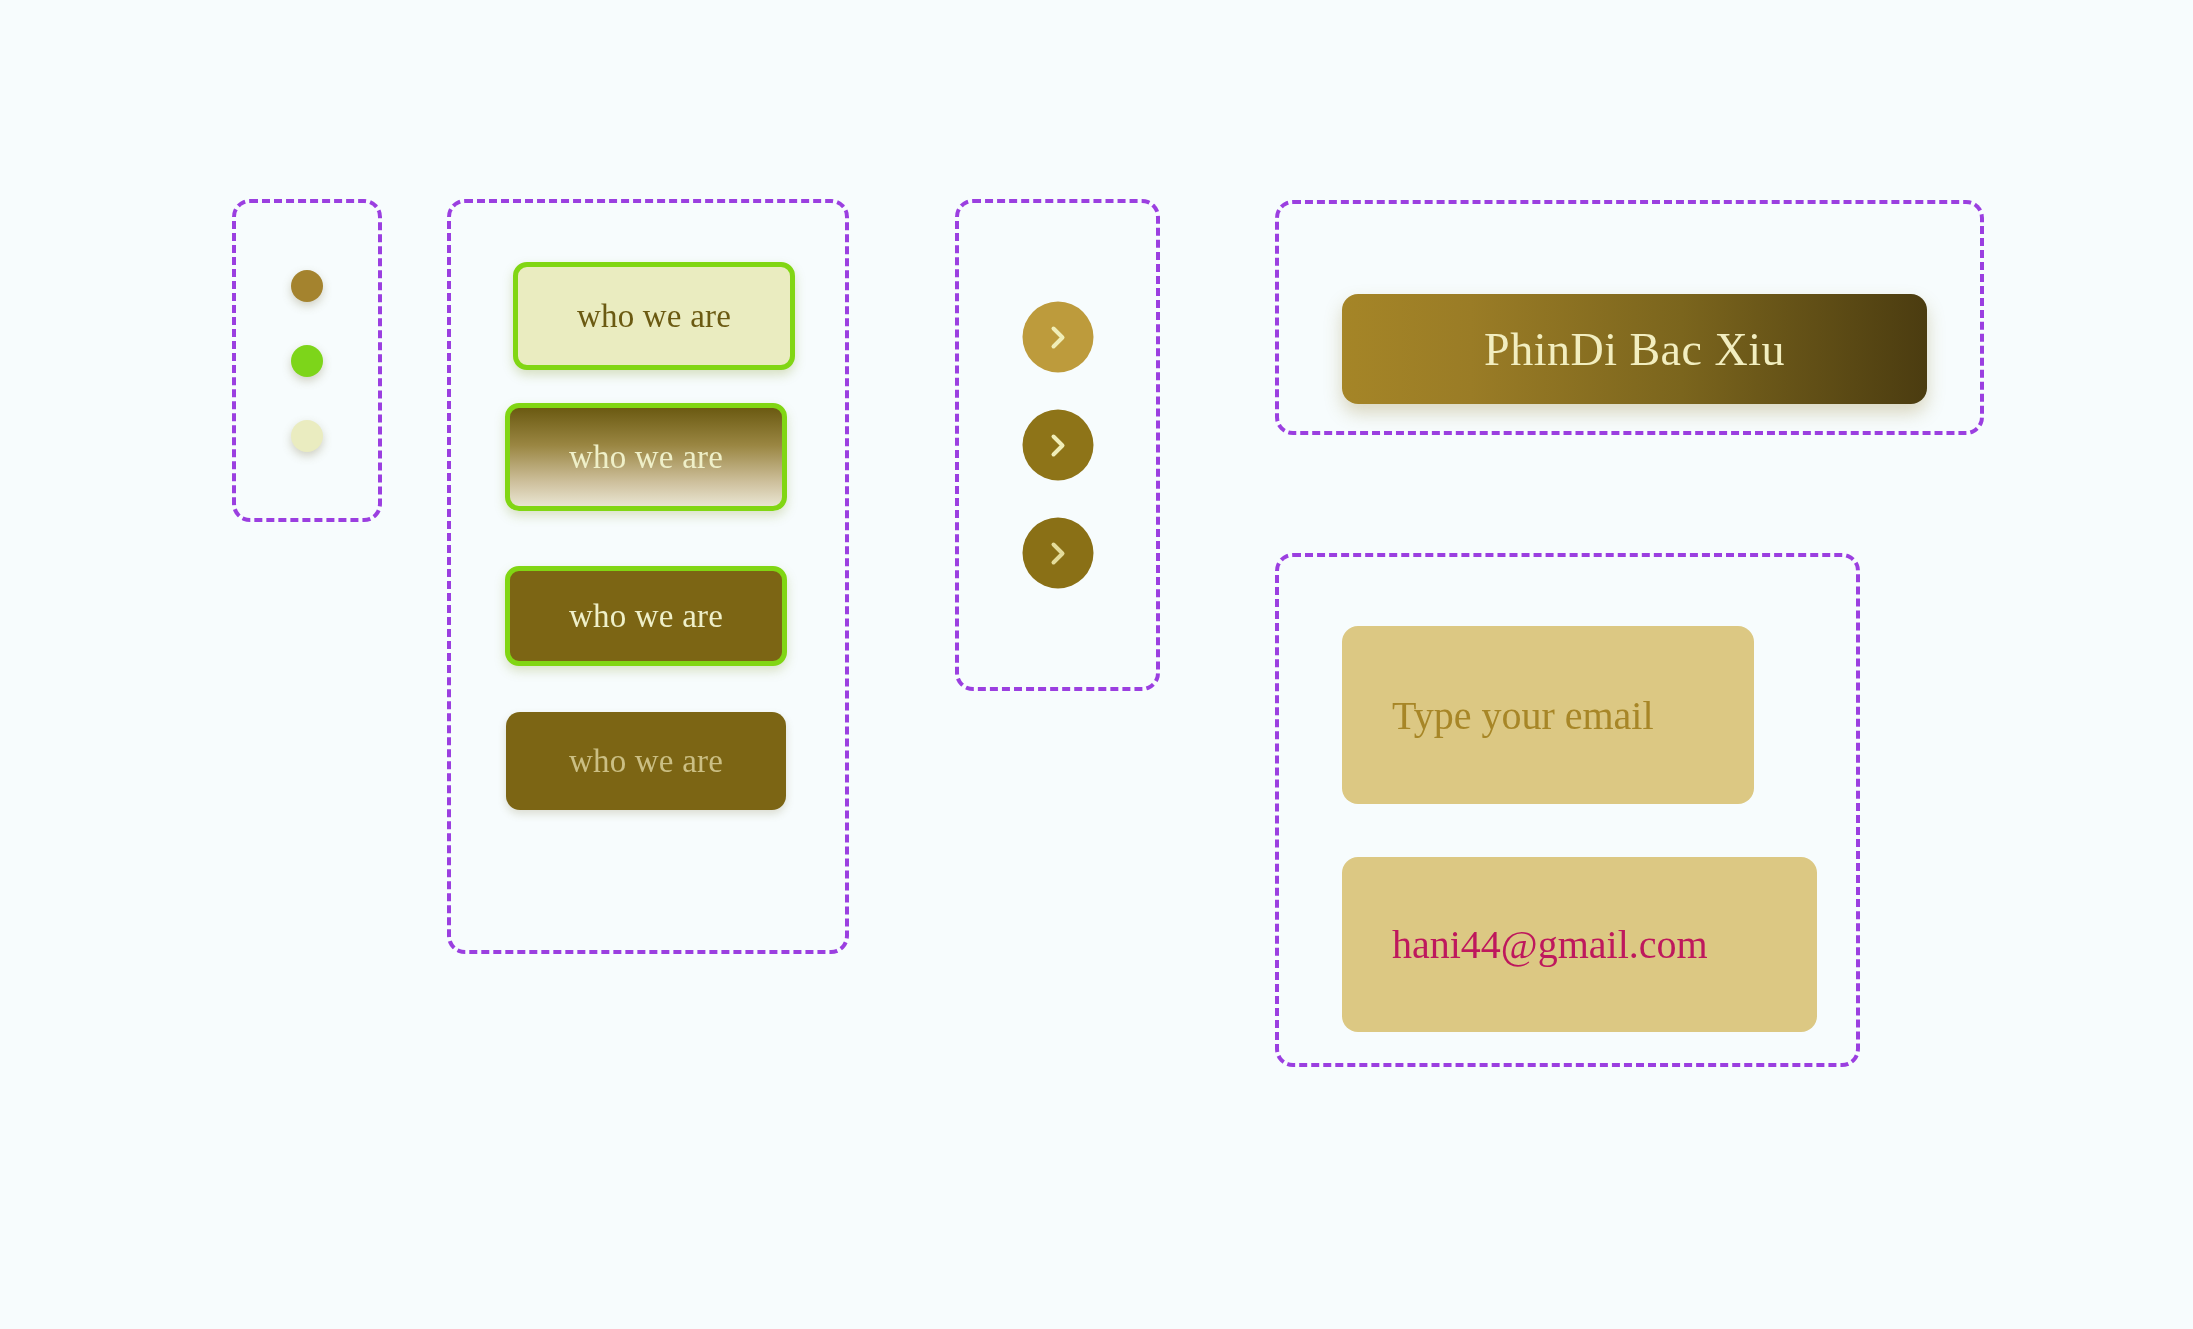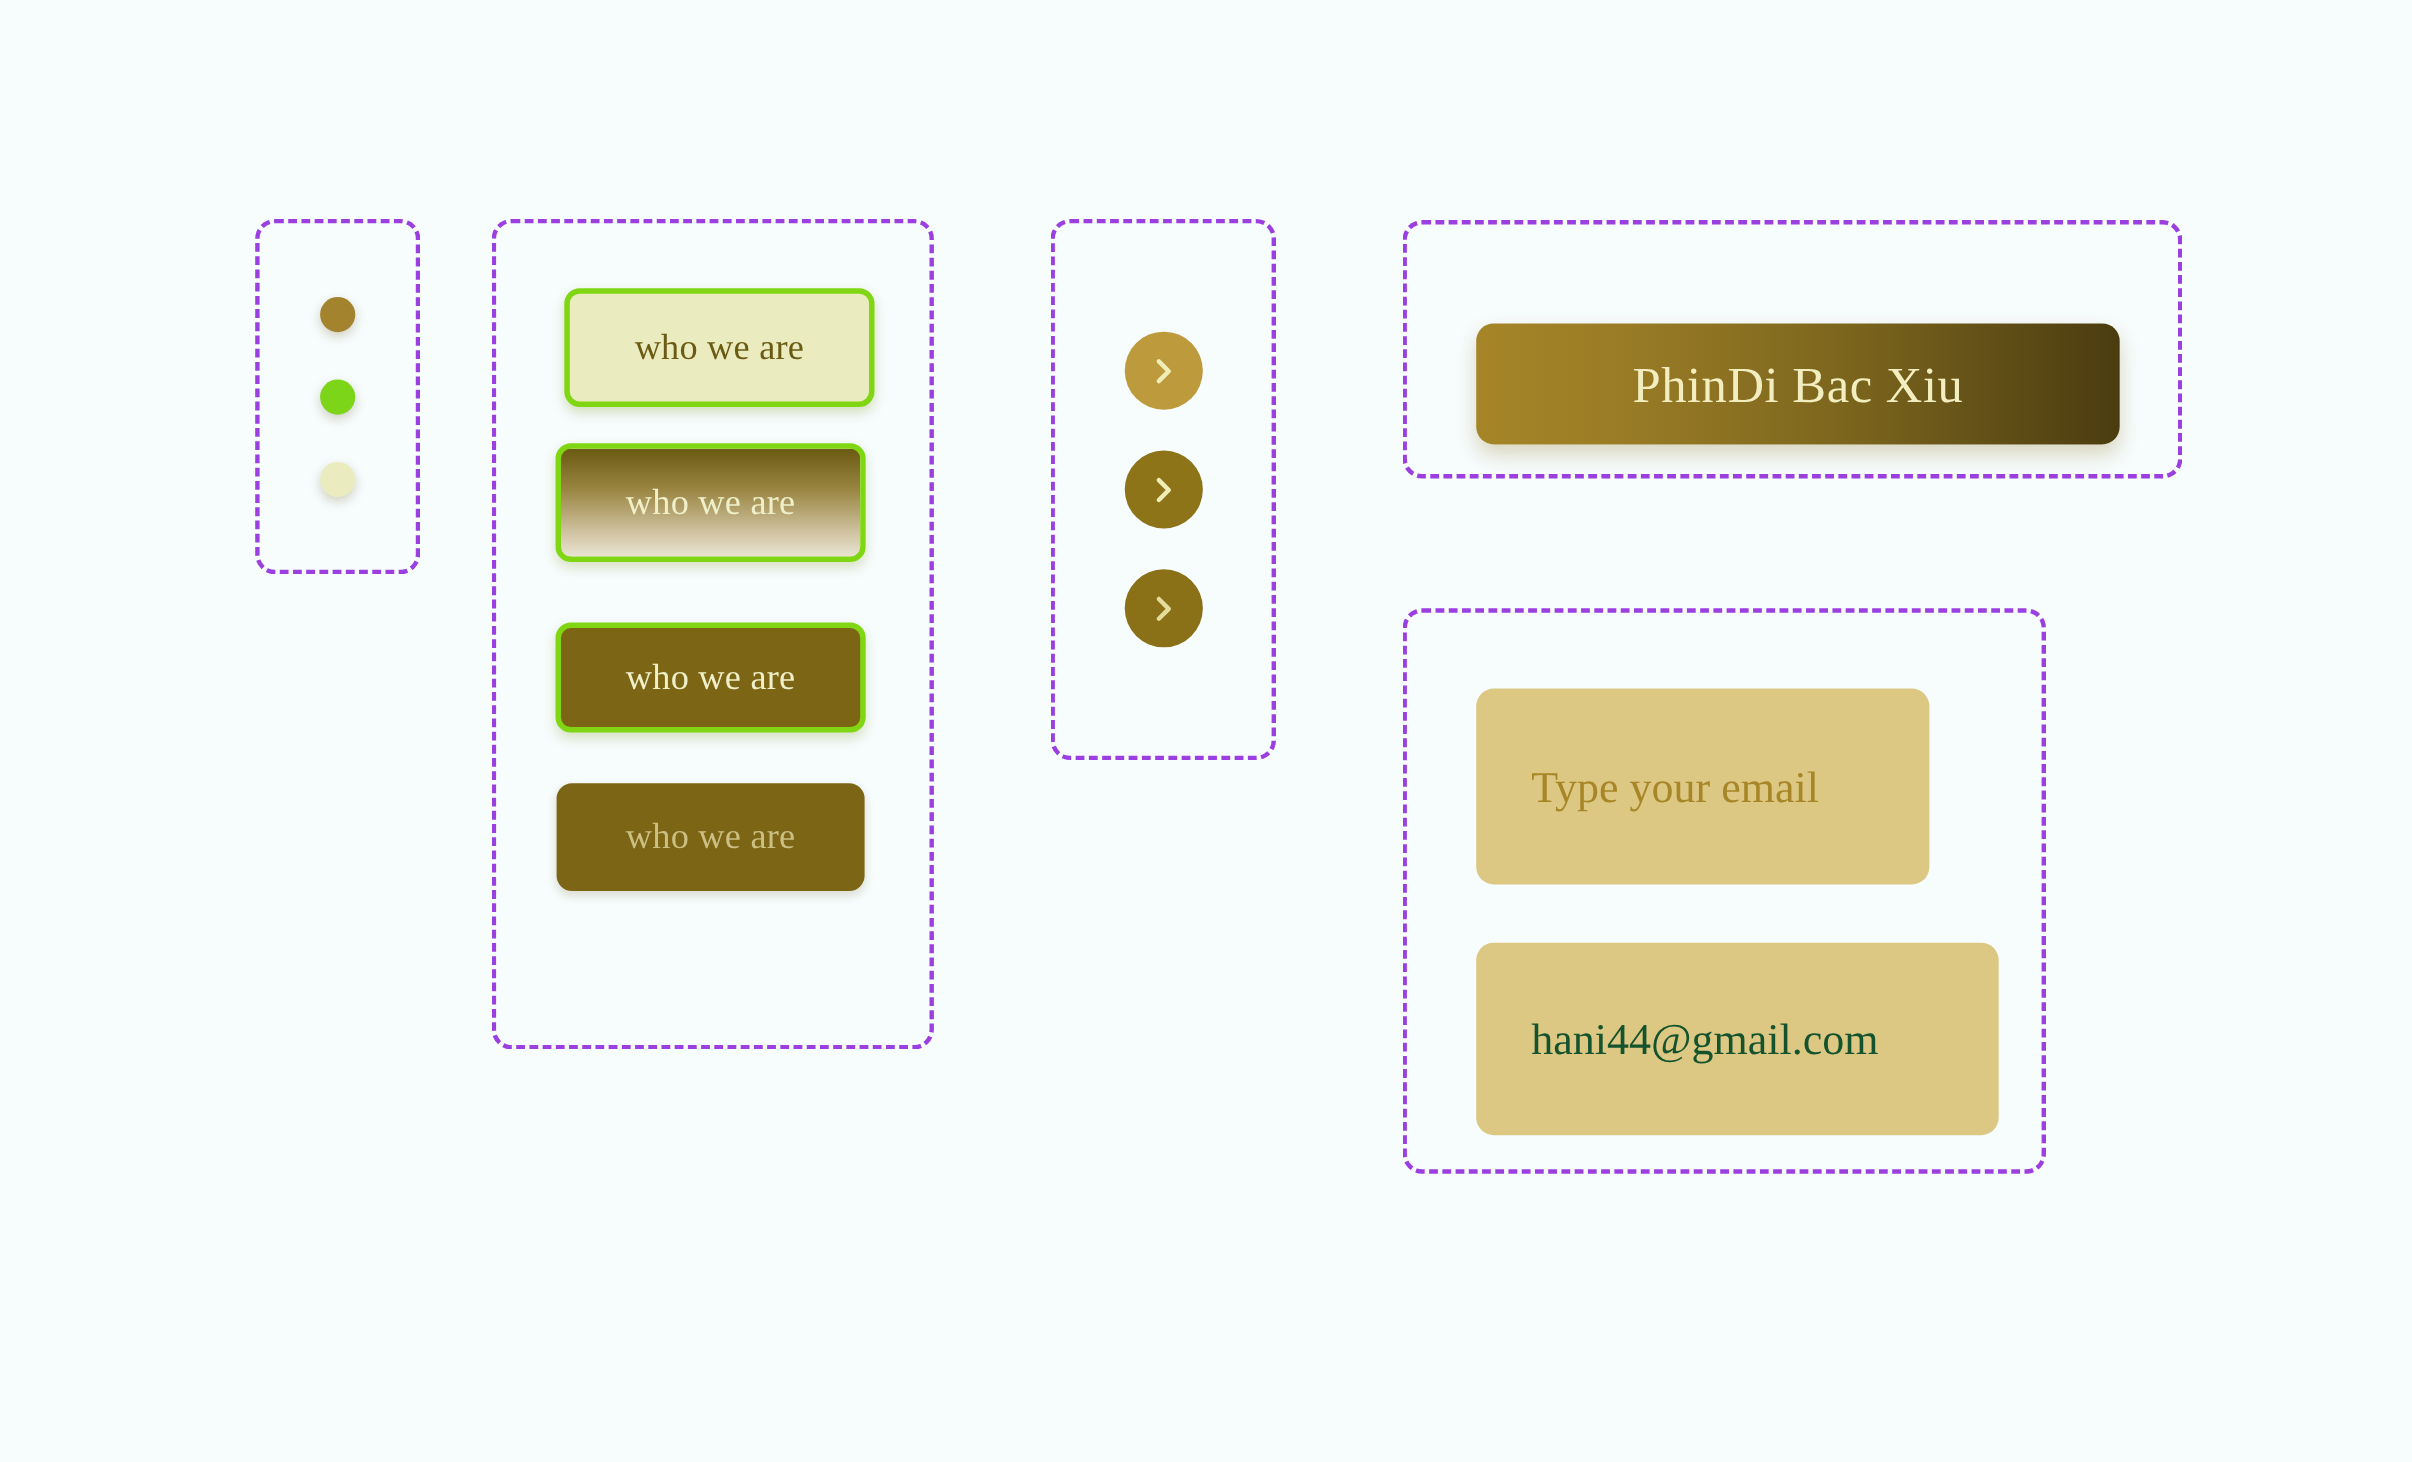--- a/index.html
+++ b/index.html
@@ -200,21 +200,21 @@
     top: 69px;
     width: 412px;
     height: 178px;
     color: #a78627;
   }
   #email-filled {
     left: 63px;
     top: 300px;
     width: 475px;
     height: 175px;
-    color: #14532d;
+    color: #be185d;
   }
 </style>
 </head>
 <body>
 
 <div class="group" id="group-swatches">
   <div class="swatch-stack">
     <div class="swatch" style="background:#a4832e"></div>
     <div class="swatch" style="background:#7dd51a"></div>
     <div class="swatch" style="background:#eaecc0"></div>

